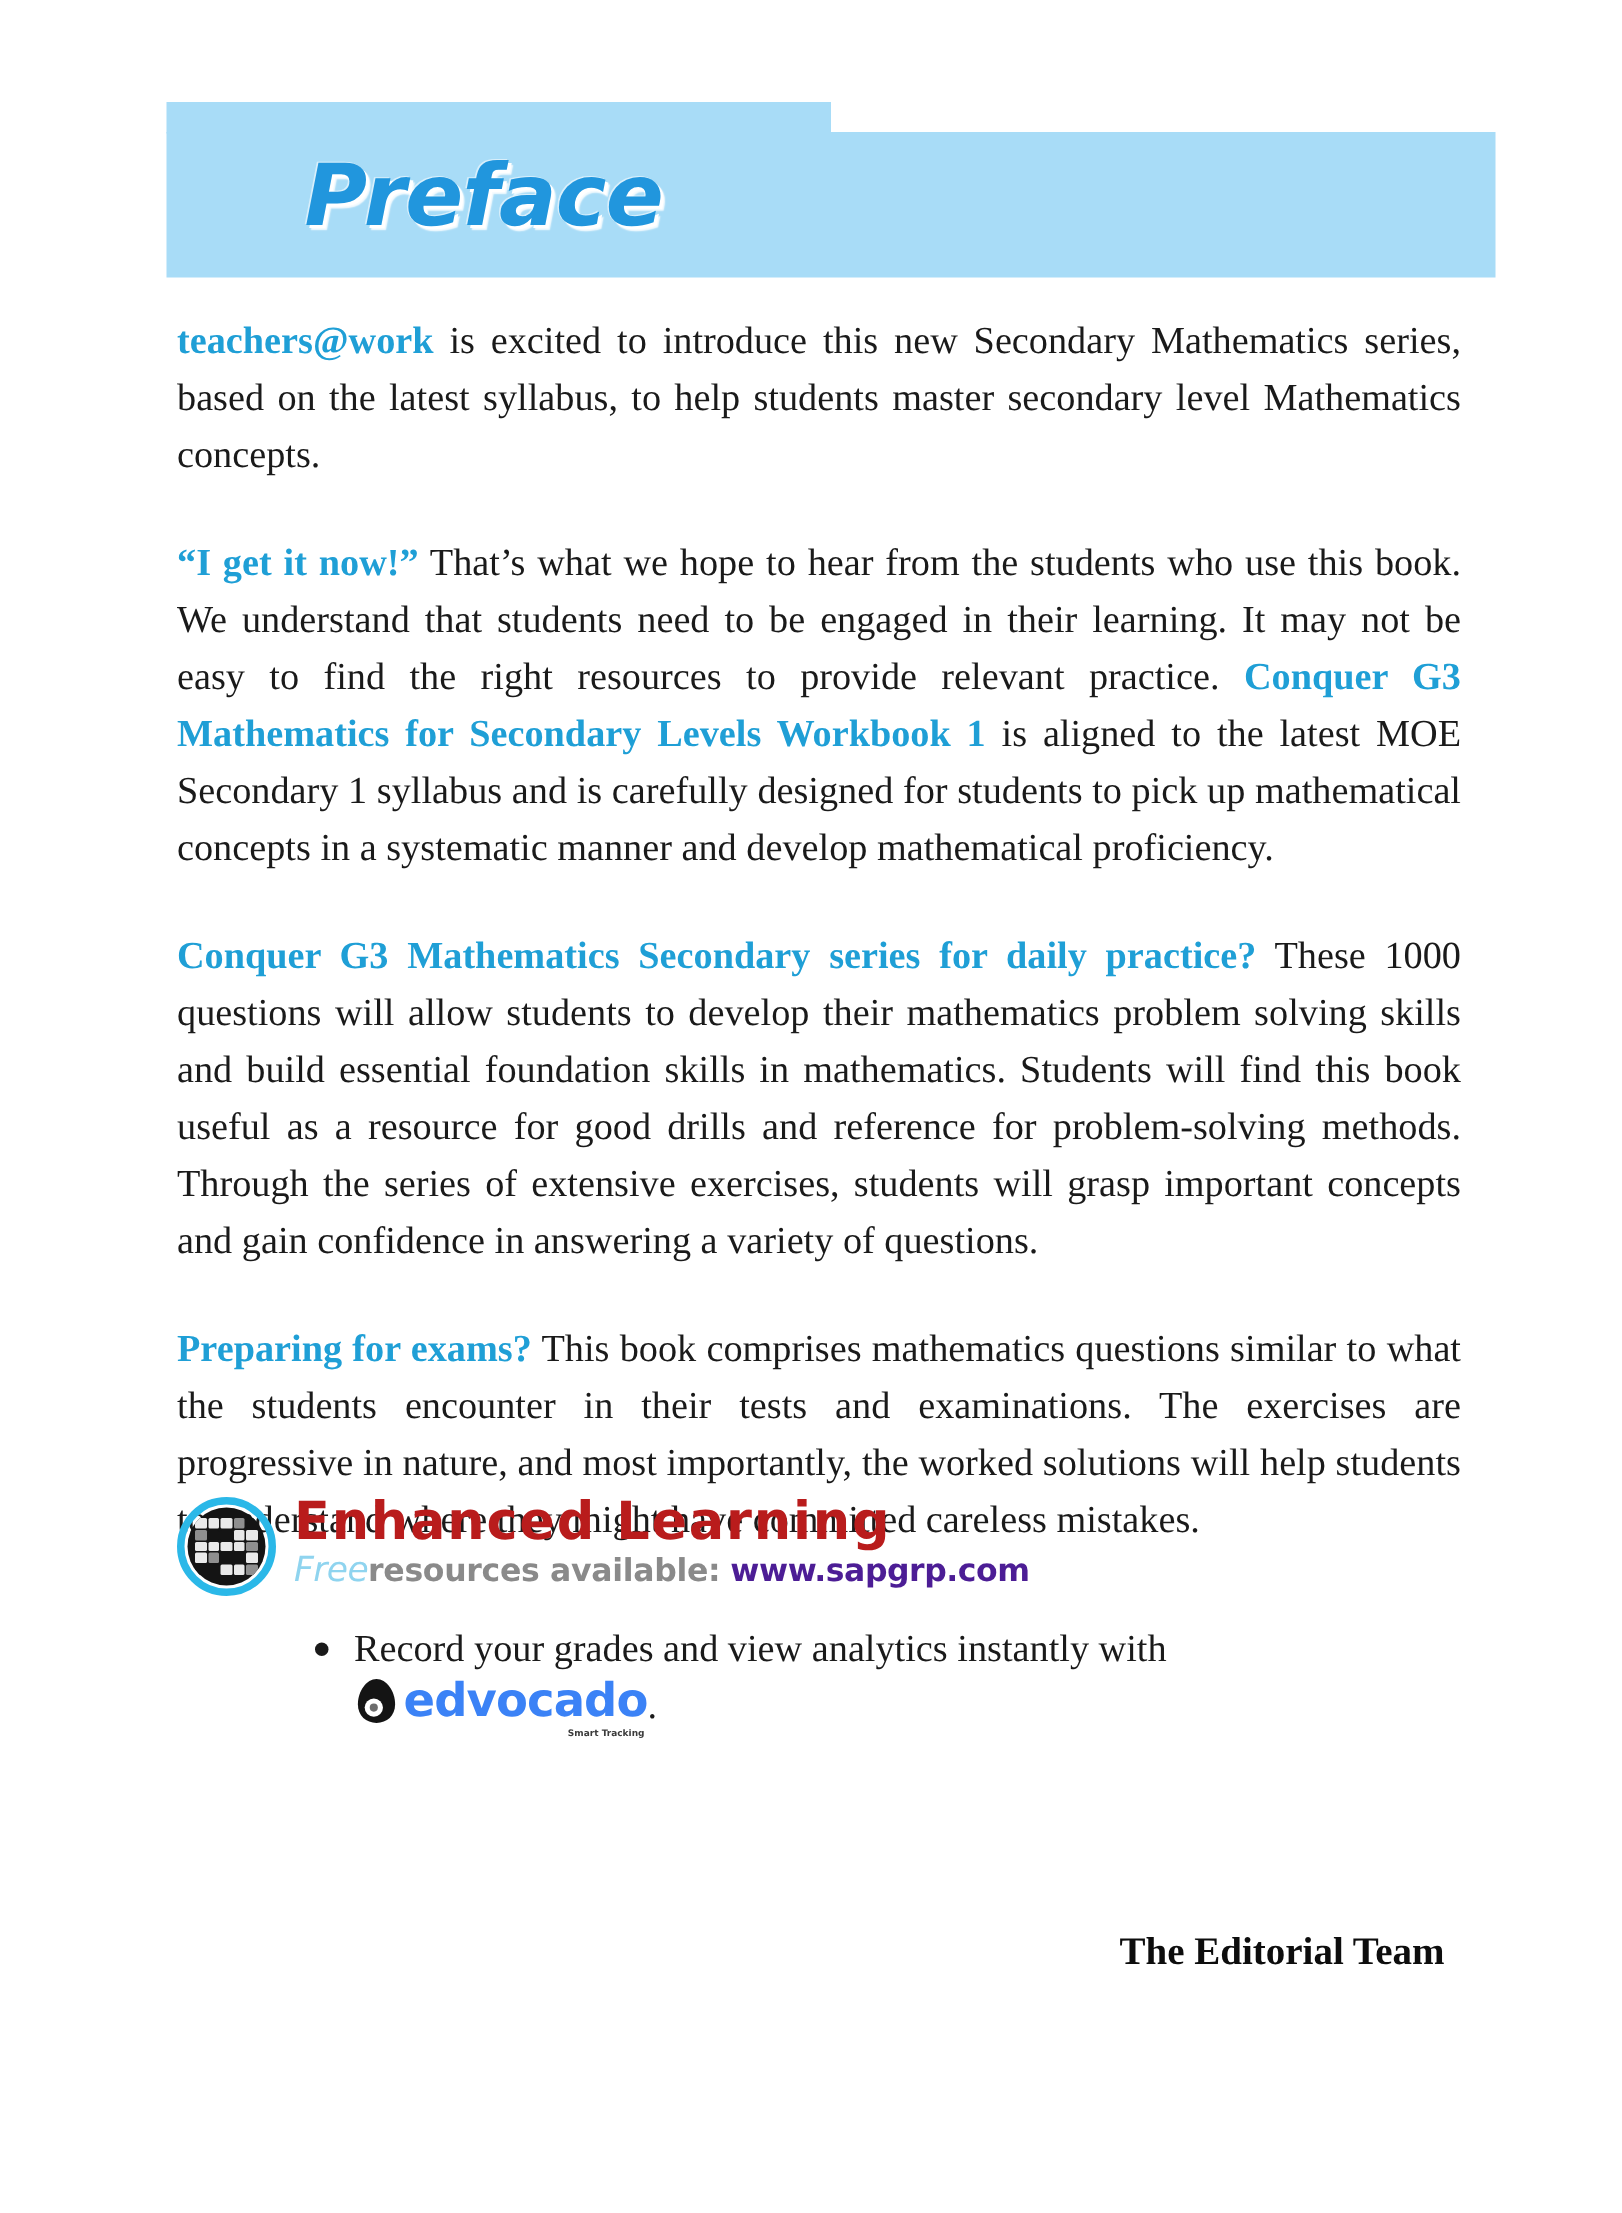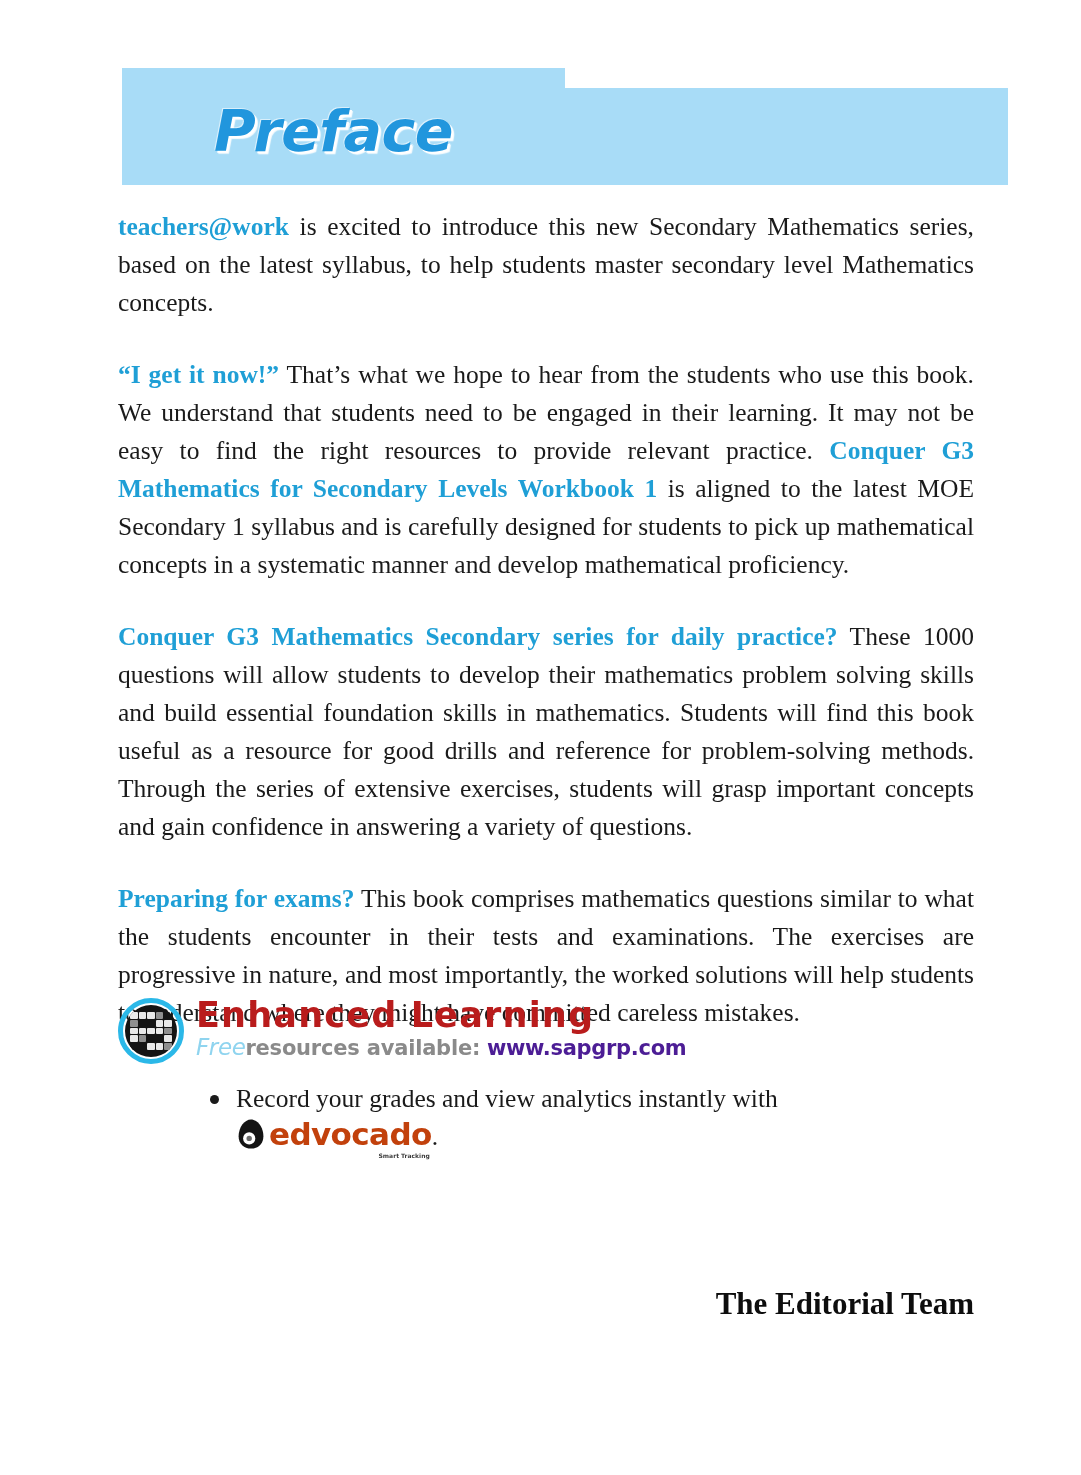--- a/index.html
+++ b/index.html
@@ -12,21 +12,21 @@
     height: 1475px;
     position: relative;
     font-family: "Liberation Serif", "DejaVu Serif", serif;
     color: #1a1a1a;
     overflow: hidden;
   }
 
   
   .banner {
     position: absolute;
-    left: 122px;
+    left: 111px;
     top: 68px;
     width: 926px;
     height: 117px;
     text-decoration: underline;
   }
   .banner-top {
     position: absolute;
     left: 0;
     top: 0;
     width: 443px;
@@ -209,39 +209,39 @@
   .edv-wordwrap {
     display: inline-block;
     position: relative;
     line-height: 1;
   }
   .edv-word {
     font-family: "DejaVu Sans", "Liberation Sans", sans-serif;
     font-weight: bold;
     font-size: 31px;
     letter-spacing: -0.6px;
-    color: #c2410c;
+    color: #3b82f6;
   }
   .edv-tag {
     position: absolute;
     right: 2px;
     bottom: -9px;
     font-family: "DejaVu Sans", "Liberation Sans", sans-serif;
     font-size: 6px;
     font-weight: bold;
     color: #3c3c3c;
     white-space: nowrap;
   }
 
   
   .signoff {
     position: absolute;
-    right: 107px;
+    right: 118px;
     top: 1286px;
-    font-size: 31px;
+    font-size: 26px;
     font-weight: bold;
     color: #0d0d0d;
     white-space: nowrap;
   }
 </style>
 </head>
 <body>
 
 <div class="banner">
   <div class="banner-top"></div>

